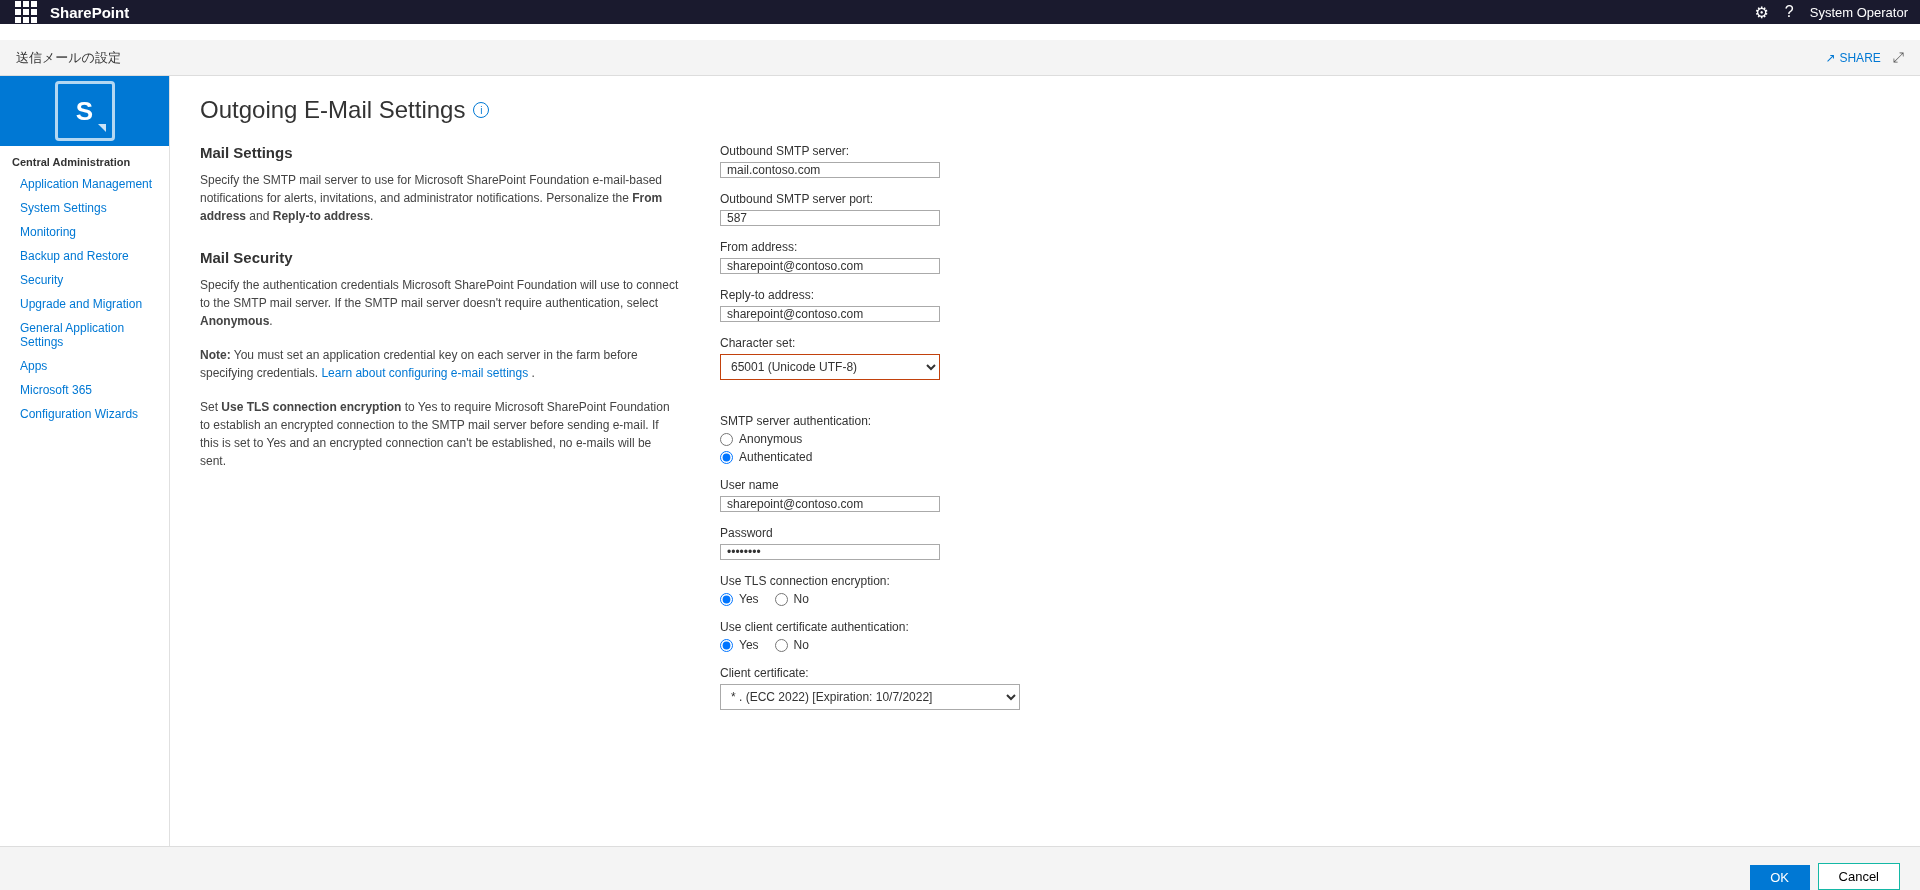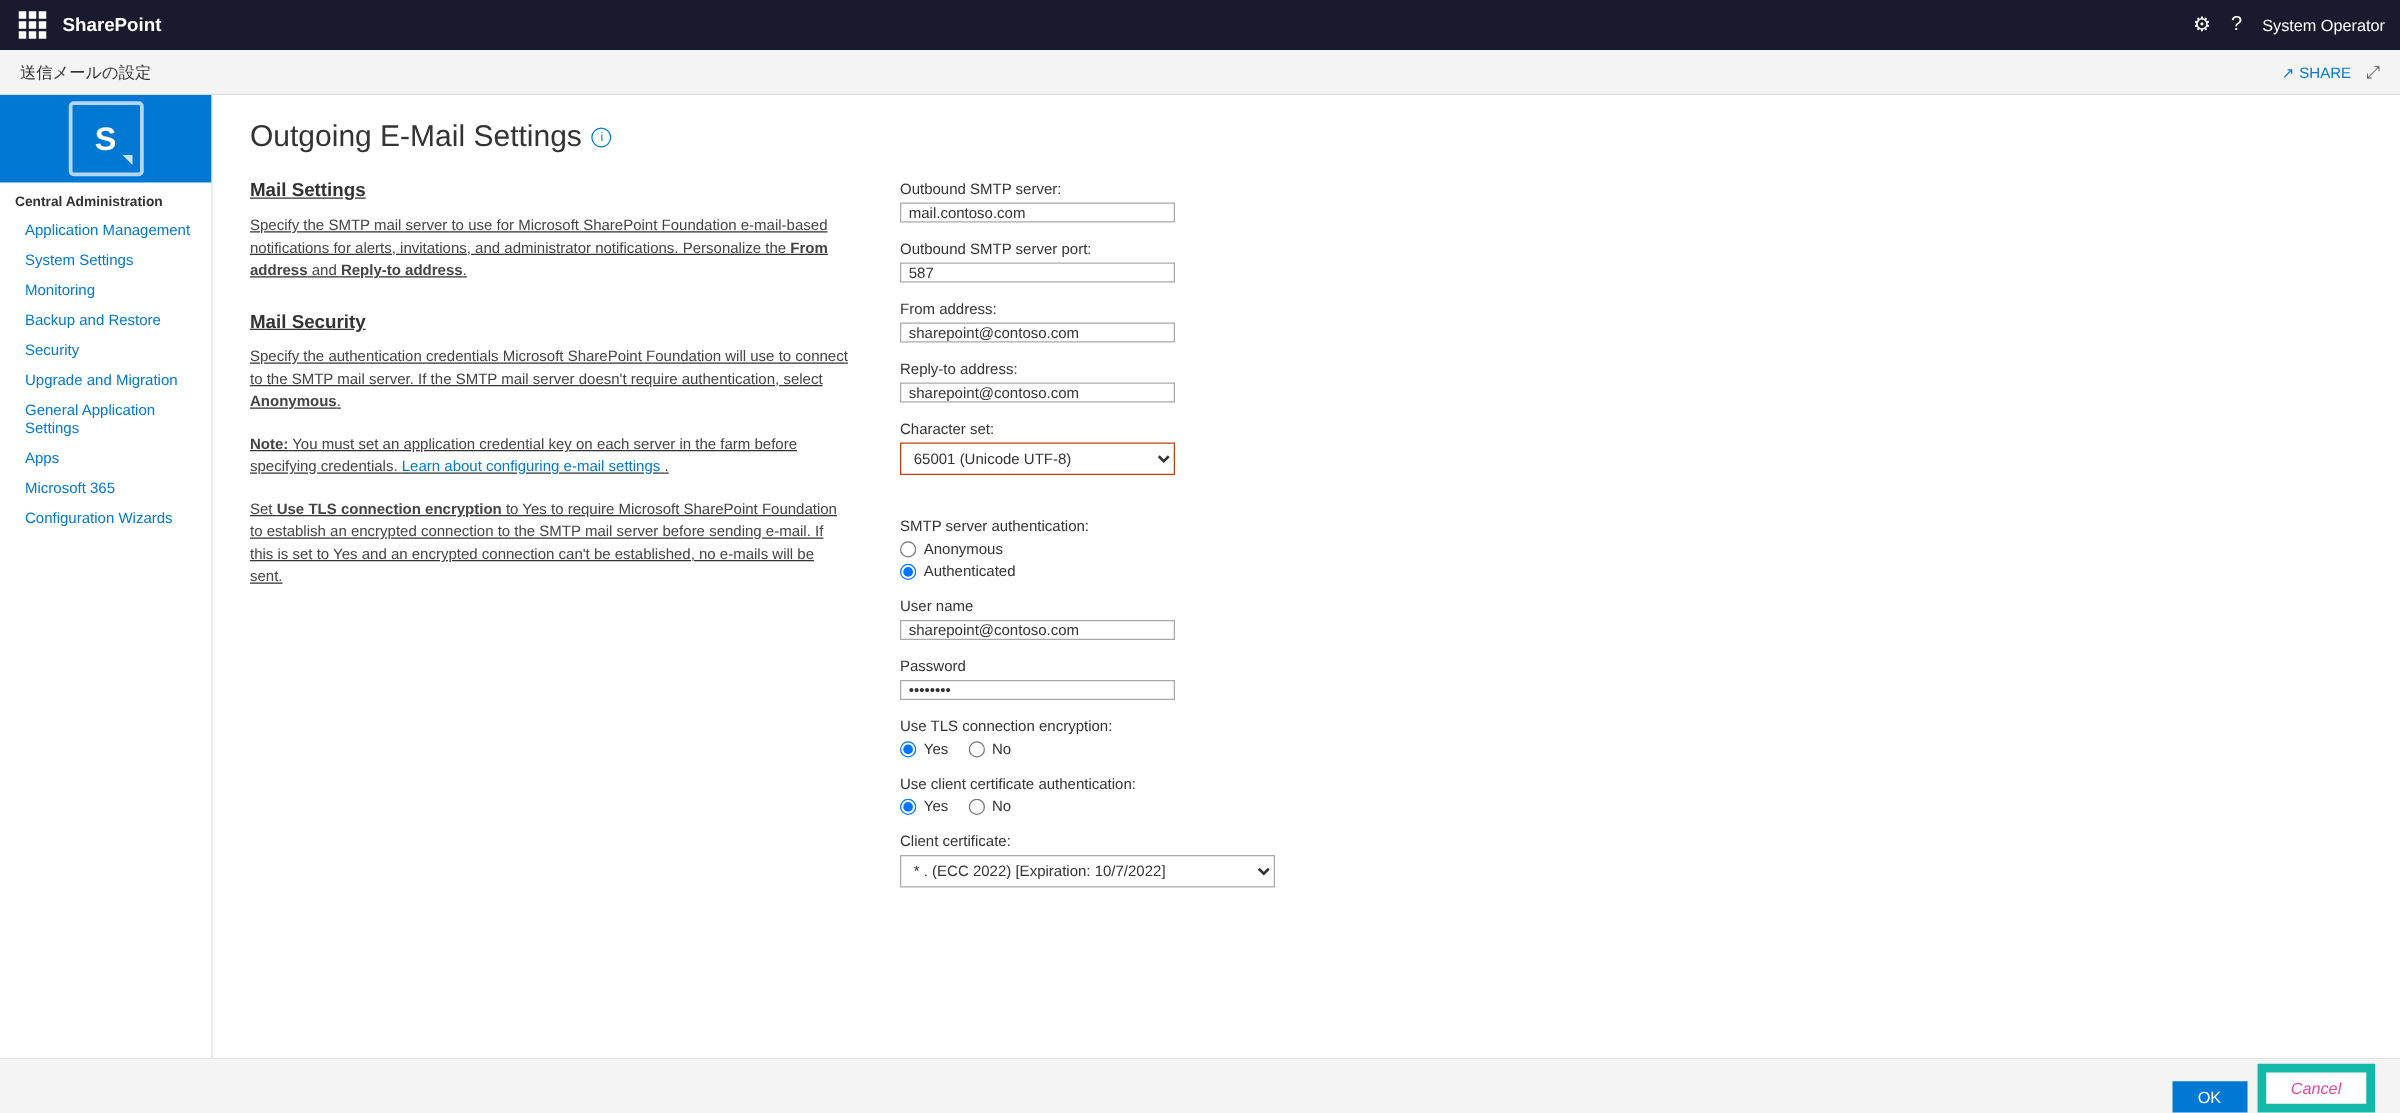--- a/index.html
+++ b/index.html
@@ -1,21 +1,21 @@
 <!DOCTYPE html>
 <html><head>
   <meta charset="utf-8">
   <style>
     * { box-sizing: border-box; margin: 0; padding: 0; }
     body { font-family: 'Segoe UI', Arial, sans-serif; font-size: 13px; color: #333; background: #fff; }
 
     
     .top-bar {
       background: #1a1a2e;
-      height: 40px;
+      height: 24px;
       display: flex;
       align-items: center;
       padding: 0 12px;
       color: #fff;
       position: fixed;
       top: 0; left: 0; right: 0;
       z-index: 100;
     }
     .top-bar-waffle {
       width: 28px; height: 28px;
@@ -118,21 +118,20 @@
     }
 
     
     .two-col {
       display: flex;
       gap: 40px;
     }
     .left-col {
       flex: 0 0 480px;
       max-width: 480px;
-      text-decoration: underline;
     }
     .right-col {
       flex: 1;
       min-width: 320px;
     }
 
     .section-title {
       font-size: 15px;
       font-weight: 600;
       color: #333;
@@ -228,27 +227,26 @@
       background: #0078d4;
       color: #fff;
       border: none;
       padding: 5px 20px;
       font-size: 13px;
       cursor: pointer;
       min-width: 60px;
     }
     .btn-cancel {
       background: #fff;
-      color: #ec4899;
-      border: 7px solid #14b8a6;
+      color: #000000;
+      border: 1px solid #14b8a6;
       padding: 5px 20px;
       font-size: 13px;
       cursor: pointer;
       min-width: 60px;
-      font-style: italic;
     }
 
     
     .sp-icon-container {
       width: 60px; height: 60px;
       background: #0078d4;
       border: 3px solid rgba(255,255,255,0.7);
       border-radius: 4px;
       display: flex; align-items: center; justify-content: center;
       position: relative;

